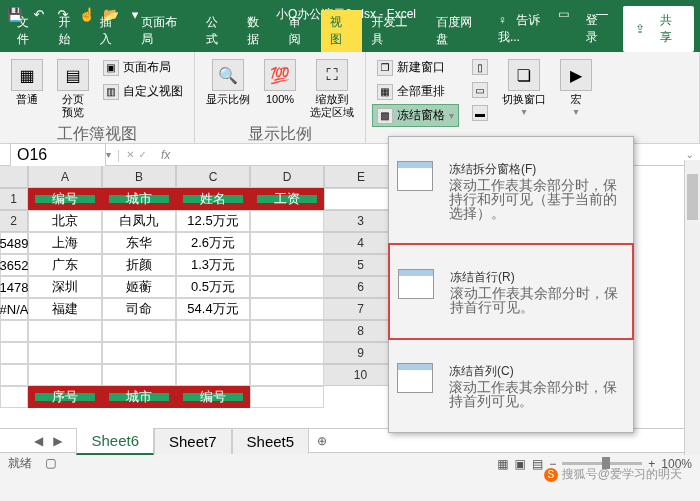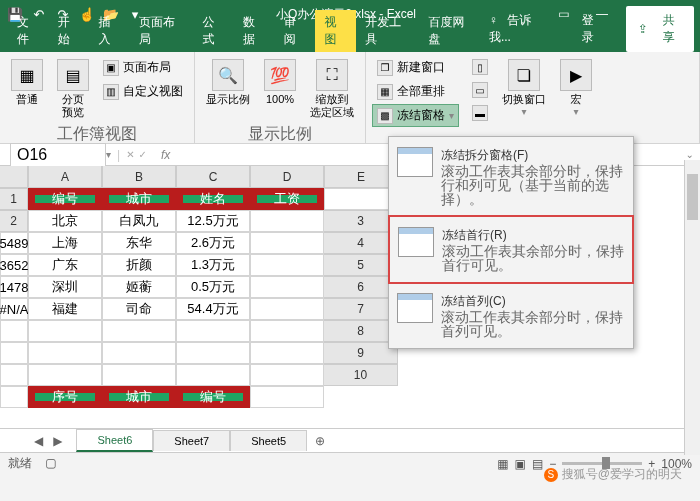--- a/index.html
+++ b/index.html
@@ -7,21 +7,21 @@
 .titlebar{height:28px;background:#217346;color:#fff;display:flex;align-items:center;padding:0 4px}
 .titlebar .qat{display:flex;gap:2px;align-items:center}
 .titlebar .qat span{width:22px;height:22px;display:flex;align-items:center;justify-content:center;font-size:13px;color:#fff;cursor:pointer}
 .titlebar .title{flex:1;text-align:center;font-size:12px}
 .titlebar .wctl{display:flex;gap:2px}
 .titlebar .wctl span{width:36px;height:22px;display:flex;align-items:center;justify-content:center;cursor:pointer;font-size:12px}
 .tabs{height:24px;background:#217346;display:flex;align-items:flex-end;padding-left:8px;color:#fff}
 .tabs .tab{padding:4px 9px;font-size:12px;cursor:pointer}
 .tabs .tab.active{background:#fde047;color:#217346}
 .tabs .flex{flex:1}
-.tabs .right{display:flex;align-items:center;gap:16px;padding-right:6px}
+.tabs .right{display:flex;align-items:center;gap:8px;padding-right:6px}
 .tabs .right span{padding:3px 6px;cursor:pointer}
 .tabs .share{background:#fff;color:#217346;border-radius:2px;padding:2px 6px;display:flex;align-items:center;gap:3px}
 .ribbon{height:92px;background:#f3f3f3;border-bottom:1px solid #d4d4d4;display:flex}
 .rgroup{border-right:1px solid #d4d4d4;padding:4px 6px 2px;display:flex;flex-direction:column;justify-content:space-between}
 .rgroup .glabel{text-align:center;color:#666;font-size:16px;padding-top:2px}
 .rgroup .gbody{display:flex;align-items:flex-start;gap:4px;flex:1}
 .rbtn{display:flex;flex-direction:column;align-items:center;padding:2px 4px;cursor:pointer;border:1px solid transparent}
 .rbtn .ico{width:32px;height:32px;background:#e8e8e8;border:1px solid #bbb;margin-bottom:2px;display:flex;align-items:center;justify-content:center;font-size:16px}
 .rbtn .lbl{font-size:11px;text-align:center;line-height:13px}
 .rbtnS{display:flex;align-items:center;padding:2px 4px;cursor:pointer;gap:4px;border:1px solid transparent}
@@ -36,29 +36,29 @@
 .grid{display:grid;grid-template-columns:28px repeat(5,74px);grid-auto-rows:22px}
 .colh,.rowh,.corner{background:#e6e6e6;border:1px solid #ccc;display:flex;align-items:center;justify-content:center;font-size:12px;color:#333}
 .corner{border-top:none;border-left:none}
 .colh{border-top:none}
 .rowh{border-left:none}
 .cell{border:1px solid #d4d4d4;display:flex;align-items:center;justify-content:center;font-size:13px;background:#fff;padding:0 3px}
 .hd{background:#1fa463;color:#fff;font-weight:500;border:7px solid #b91c1c}
 .ftabs{height:24px;background:#fff;border-top:1px solid #ccc;display:flex;align-items:center;padding-left:30px}
 .ftabs .nav{display:flex;gap:2px;margin-right:10px;color:#666}
 .ftabs .nav span{cursor:pointer;padding:2px 4px}
-.ftab{padding:4px 20px;border:1px solid #ccc;border-bottom:none;background:#f0f0f0;cursor:pointer;font-size:11px}
+.ftab{padding:4px 14px;border:1px solid #ccc;border-bottom:none;background:#f0f0f0;cursor:pointer;font-size:15px}
 .ftab.active{background:#fff;border-bottom:2px solid #217346;color:#217346;font-weight:500}
 .ftabs .plus{padding:4px 8px;cursor:pointer;color:#666}
 .status{height:22px;background:#f3f3f3;border-top:1px solid #ccc;display:flex;align-items:center;padding:0 8px;color:#555;justify-content:space-between}
 .status .zoom{display:flex;align-items:center;gap:6px}
 .status .slider{width:80px;height:3px;background:#bbb;position:relative}
 .status .slider::after{content:'';position:absolute;width:8px;height:12px;background:#888;top:-5px;left:50%}
 .dropdown{position:absolute;top:136px;left:388px;width:246px;background:#f3f3f3;border:1px solid #b3b3b3;box-shadow:2px 2px 6px rgba(0,0,0,0.3);z-index:10}
-.ditem{display:flex;padding:10px 8px;gap:8px;cursor:pointer}
+.ditem{display:flex;padding:24px 8px;gap:16px;cursor:pointer}
 .ditem.highlight{border:2px solid #d84545;margin:-1px}
 .ditem .dico{width:36px;height:30px;background:#fff;border:1px solid #999;flex-shrink:0;position:relative}
 .ditem .dico::before{content:'';position:absolute;top:0;left:0;right:0;height:6px;background:#b0cde8}
 .ditem .dtxt{flex:1}
 .ditem .dt{font-size:12px;color:#333}
 .ditem .dd{font-size:14px;color:#666;line-height:14px}
 .watermark{position:absolute;bottom:18px;right:18px;color:#999;font-size:12px;z-index:5;display:flex;align-items:center;gap:4px}
 .watermark .wlogo{width:14px;height:14px;border-radius:50%;background:#ff6a00;color:#fff;font-size:10px;display:flex;align-items:center;justify-content:center}
 .scrollv{position:absolute;top:160px;right:0;width:16px;bottom:46px;background:#f0f0f0;border-left:1px solid #ccc}
 .scrollv .thumb{position:absolute;top:14px;left:2px;right:2px;height:46px;background:#c4c4c4}

